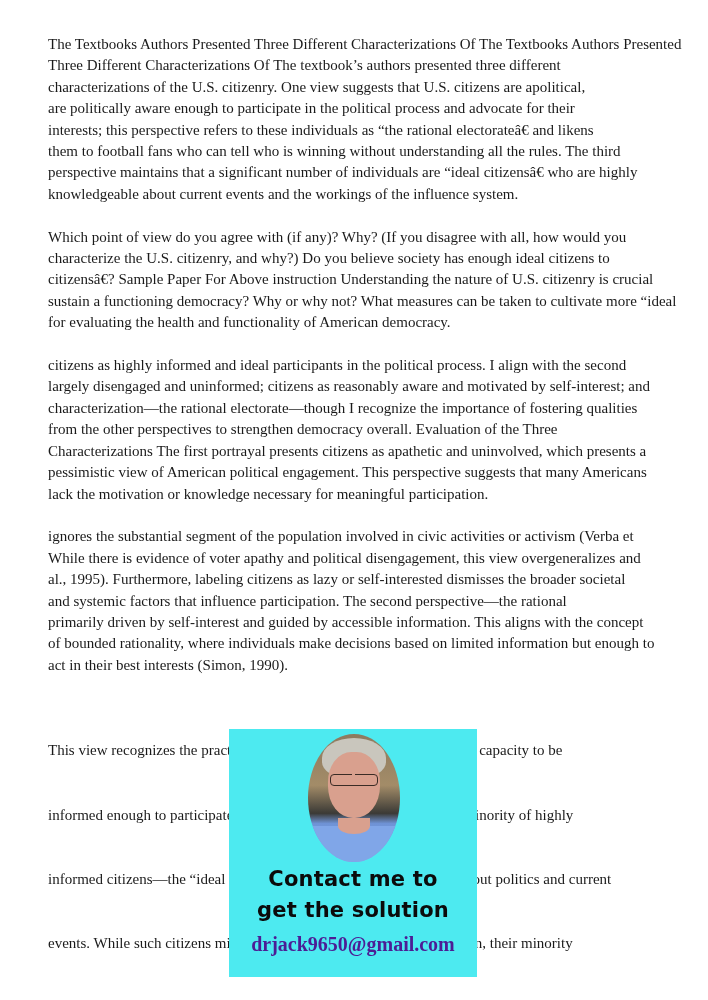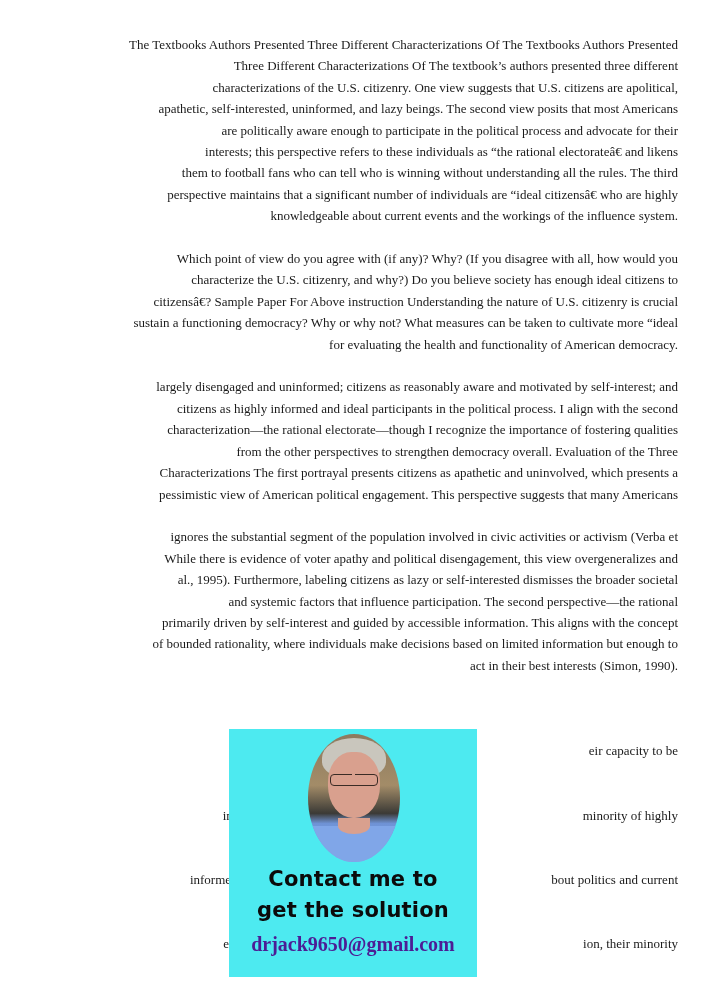--- a/index.html
+++ b/index.html
@@ -16,23 +16,22 @@
       color: #1a1a1a;
     }
     .page {
       position: absolute;
       left: 48px;
       top: 34px;
       width: 630px;
     }
     .para {
       margin: 0 0 21.4px 0;
-      font-size: 13px;
+      font-size: 15px;
       line-height: 21.4px;
-      text-align: right;
     }
     .line {
       display: block;
       white-space: nowrap;
     }
     .promo {
       position: absolute;
       left: 229px;
       top: 729px;
       width: 248px;
@@ -111,41 +110,41 @@
     }
   </style>
 </head>
 <body>
 
 <div class="page">
   <p class="para">
     <span class="line">The Textbooks Authors Presented Three Different Characterizations Of The Textbooks Authors Presented</span>
     <span class="line">Three Different Characterizations Of The textbook’s authors presented three different</span>
     <span class="line">characterizations of the U.S. citizenry. One view suggests that U.S. citizens are apolitical,</span>
-    <span class="line">apathetic, self-interested, uninformed, and lazy beings. The second view posits that most Americans</span>
     <span class="line">are politically aware enough to participate in the political process and advocate for their</span>
     <span class="line">interests; this perspective refers to these individuals as “the rational electorateâ€ and likens</span>
     <span class="line">them to football fans who can tell who is winning without understanding all the rules. The third</span>
     <span class="line">perspective maintains that a significant number of individuals are “ideal citizensâ€ who are highly</span>
     <span class="line">knowledgeable about current events and the workings of the influence system.</span>
   </p>
   <p class="para">
     <span class="line">Which point of view do you agree with (if any)? Why? (If you disagree with all, how would you</span>
     <span class="line">characterize the U.S. citizenry, and why?) Do you believe society has enough ideal citizens to</span>
     <span class="line">citizensâ€? Sample Paper For Above instruction Understanding the nature of U.S. citizenry is crucial</span>
     <span class="line">sustain a functioning democracy? Why or why not? What measures can be taken to cultivate more “ideal</span>
     <span class="line">for evaluating the health and functionality of American democracy.</span>
   </p>
   <p class="para">
+    <span class="line">citizens as highly informed and ideal participants in the political process. I align with the second</span>
     <span class="line">largely disengaged and uninformed; citizens as reasonably aware and motivated by self-interest; and</span>
-    <span class="line">citizens as highly informed and ideal participants in the political process. I align with the second</span>
     <span class="line">characterization—the rational electorate—though I recognize the importance of fostering qualities</span>
     <span class="line">from the other perspectives to strengthen democracy overall. Evaluation of the Three</span>
     <span class="line">Characterizations The first portrayal presents citizens as apathetic and uninvolved, which presents a</span>
     <span class="line">pessimistic view of American political engagement. This perspective suggests that many Americans</span>
+    <span class="line">lack the motivation or knowledge necessary for meaningful participation.</span>
   </p>
   <p class="para">
     <span class="line">ignores the substantial segment of the population involved in civic activities or activism (Verba et</span>
     <span class="line">While there is evidence of voter apathy and political disengagement, this view overgeneralizes and</span>
     <span class="line">al., 1995). Furthermore, labeling citizens as lazy or self-interested dismisses the broader societal</span>
     <span class="line">and systemic factors that influence participation. The second perspective—the rational</span>
     <span class="line">primarily driven by self-interest and guided by accessible information. This aligns with the concept</span>
     <span class="line">of bounded rationality, where individuals make decisions based on limited information but enough to</span>
     <span class="line">act in their best interests (Simon, 1990).</span>
   </p>

